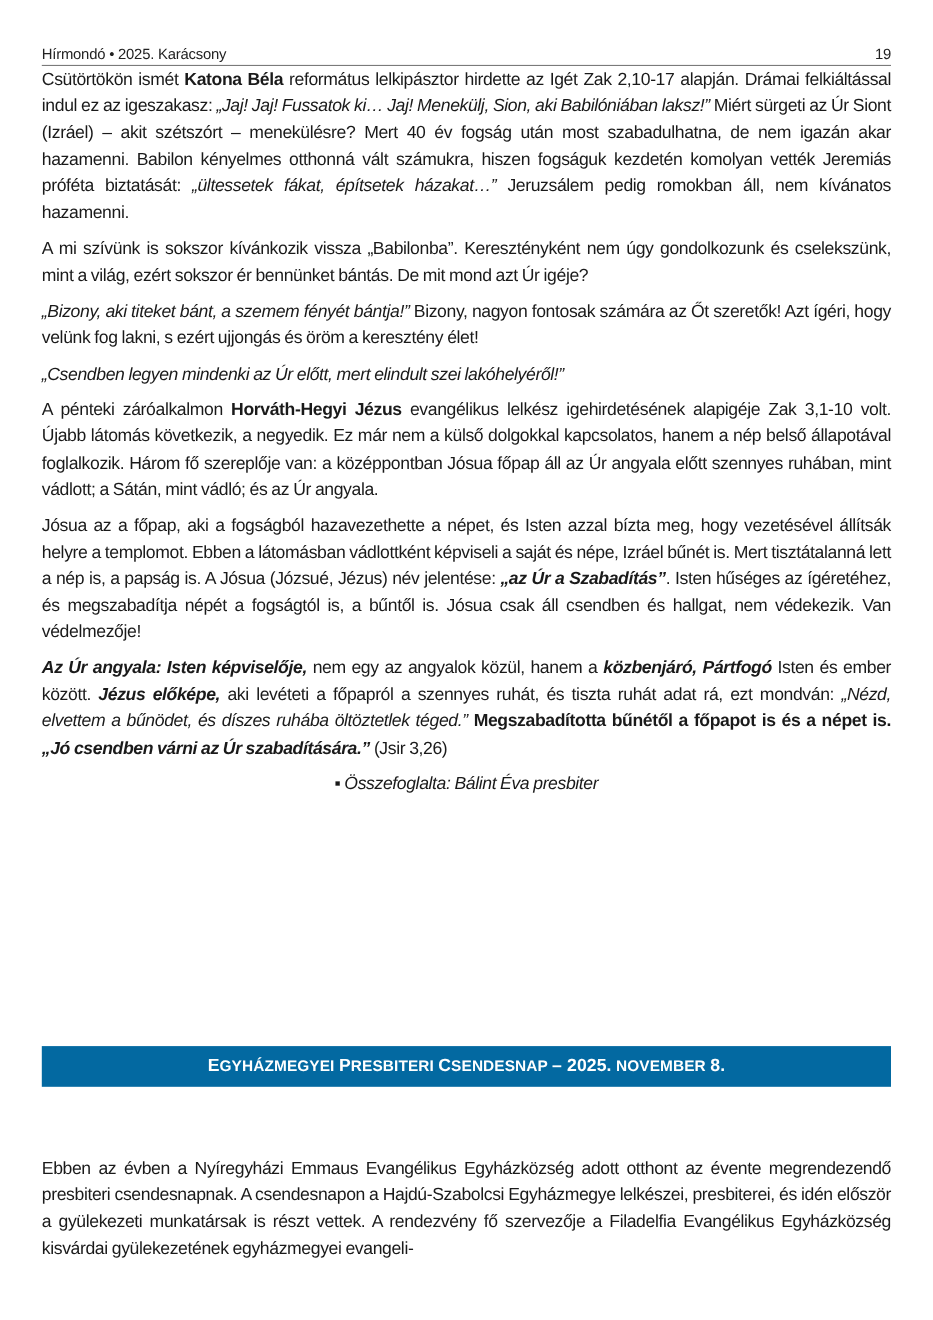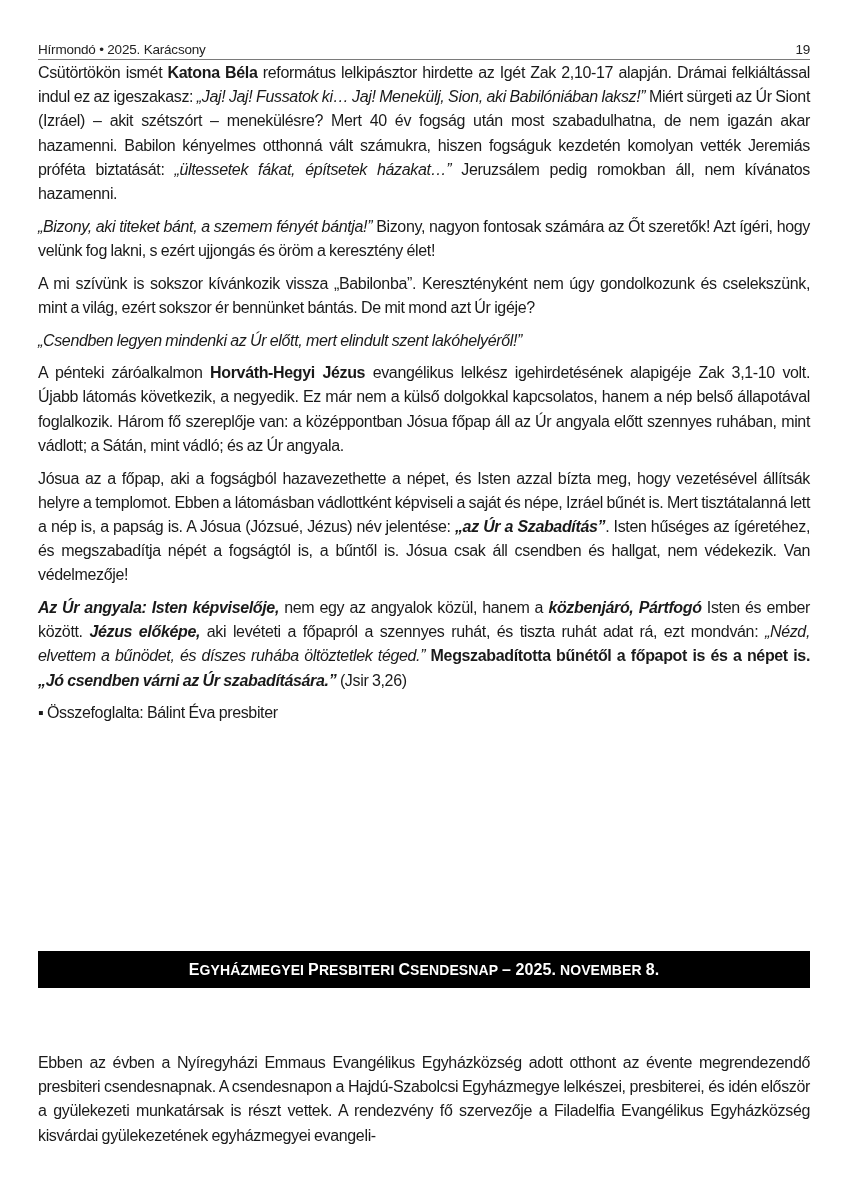--- a/index.html
+++ b/index.html
@@ -12,46 +12,46 @@
     display: flex; justify-content: space-between; align-items: flex-end;
     font-size: 13.5px; color: #222; padding-bottom: 2px;
     border-bottom: 1.5px solid #7a7a7a; height: 19px; letter-spacing: -0.2px;
   }
   .body-text {
     font-size: 16px; line-height: 24.2px; text-align: justify;
     letter-spacing: -0.35px; word-spacing: -0.5px;
   }
   .body-text p { margin: 0 0 8.5px 0; hyphens: manual; }
   .body-text p.first { margin-top: 1px; }
-  .sig { text-align: left; margin-top: 4px !important; }
+  .sig { text-align: center; font-style: italic; margin-top: 4px !important; }
   .section-bar {
     position: absolute; left: 0; top: 913px; width: 772px; height: 37px;
-    background: #000000; color: #ffffff; display: flex; align-items: center;
+    background: #0369a1; color: #ffffff; display: flex; align-items: center;
     justify-content: center; font-weight: bold; font-size: 14px;
     letter-spacing: 0.1px;
   }
   .section-bar .big { font-size: 16px; }
   .section-body { position: absolute; left: 0; top: 1013px; width: 772px; }
   b, strong { font-weight: bold; }
   i, em { font-style: italic; }
 </style>
 </head>
 <body>
 
 <div class="page">
   <div class="running-header">
     <span>Hírmondó • 2025. Karácsony</span>
     <span>19</span>
   </div>
 
   <div class="body-text">
     <p class="first">Csütörtökön ismét <b>Katona Béla</b> református lelkipásztor hirdette az Igét Zak 2,10-17 alapján. Drámai felkiáltással indul ez az igeszakasz: <i>„Jaj! Jaj! Fussatok ki… Jaj! Menekülj, Sion, aki Babiló­niában laksz!”</i> Miért sürgeti az Úr Siont (Izráel) – akit szétszórt – menekülésre? Mert 40 év fog­ság után most szabadulhatna, de nem igazán akar hazamenni. Babilon kényelmes otthonná vált számukra, hiszen fogságuk kezdetén komolyan vették Jeremiás próféta biztatását: <i>„ültessetek fákat, építsetek házakat…”</i> Jeruzsálem pedig romokban áll, nem kívánatos hazamenni.</p>
+    <p>A mi szívünk is sokszor kívánkozik vissza „Babilonba”. Keresztényként nem úgy gondolkozunk és cselekszünk, mint a világ, ezért sokszor ér bennünket bántás. De mit mond azt Úr igéje?</p>
     <p><i>„Bizony, aki titeket bánt, a szemem fényét bántja!”</i> Bizony, nagyon fontosak számára az Őt sze­retők! Azt ígéri, hogy velünk fog lakni, s ezért ujjongás és öröm a keresztény élet!</p>
-    <p>A mi szívünk is sokszor kívánkozik vissza „Babilonba”. Keresztényként nem úgy gondolkozunk és cselekszünk, mint a világ, ezért sokszor ér bennünket bántás. De mit mond azt Úr igéje?</p>
-    <p><i>„Csendben legyen mindenki az Úr előtt, mert elindult szent lakóhelyéről!”</i></p>
+    <p><i>„Csendben legyen mindenki az Úr előtt, mert elindult szei lakóhelyéről!”</i></p>
     <p>A pénteki záróalkalmon <b>Horváth-Hegyi Jézus</b> evangélikus lelkész igehirdetésének alapigéje Zak 3,1-10 volt. Újabb látomás következik, a negyedik. Ez már nem a külső dolgokkal kapcsolatos, hanem a nép belső állapotával foglalkozik. Három fő szereplője van: a középpontban Jósua fő­pap áll az Úr angyala előtt szennyes ruhában, mint vádlott; a Sátán, mint vádló; és az Úr angyala.</p>
     <p>Jósua az a főpap, aki a fogságból hazavezethette a népet, és Isten azzal bízta meg, hogy vezeté­sével állítsák helyre a templomot. Ebben a látomásban vádlottként képviseli a saját és népe, Izráel bűnét is. Mert tisztátalanná lett a nép is, a papság is. A Jósua (Józsué, Jézus) név jelentése: <b><i>„az Úr a Szabadítás”</i></b>. Isten hűséges az ígéretéhez, és megszabadítja népét a fogságtól is, a bűn­től is. Jósua csak áll csendben és hallgat, nem védekezik. Van védelmezője!</p>
     <p><b><i>Az Úr angyala: Isten képviselője,</i></b> nem egy az angyalok közül, hanem a <b><i>közbenjáró, Pártfogó</i></b> Isten és ember között. <b><i>Jézus előképe,</i></b> aki levéteti a főpapról a szennyes ruhát, és tiszta ruhát adat rá, ezt mondván: <i>„Nézd, elvettem a bűnödet, és díszes ruhába öltöztetlek téged.”</i> <b>Megsza­badította bűnétől a főpapot is és a népet is.</b> <b><i>„Jó csendben várni az Úr szabadítására.”</i></b> (Jsir 3,26)</p>
     <p class="sig">▪ Összefoglalta: Bálint Éva presbiter</p>
   </div>
 
   <div class="section-bar">
     <span id="section-title"><span class="big">E</span><span>GYHÁZMEGYEI </span><span class="big">P</span><span>RESBITERI </span><span class="big">C</span><span>SENDESNAP </span><span class="big">– 2025.</span><span> NOVEMBER </span><span class="big">8.</span></span>
   </div>
 

